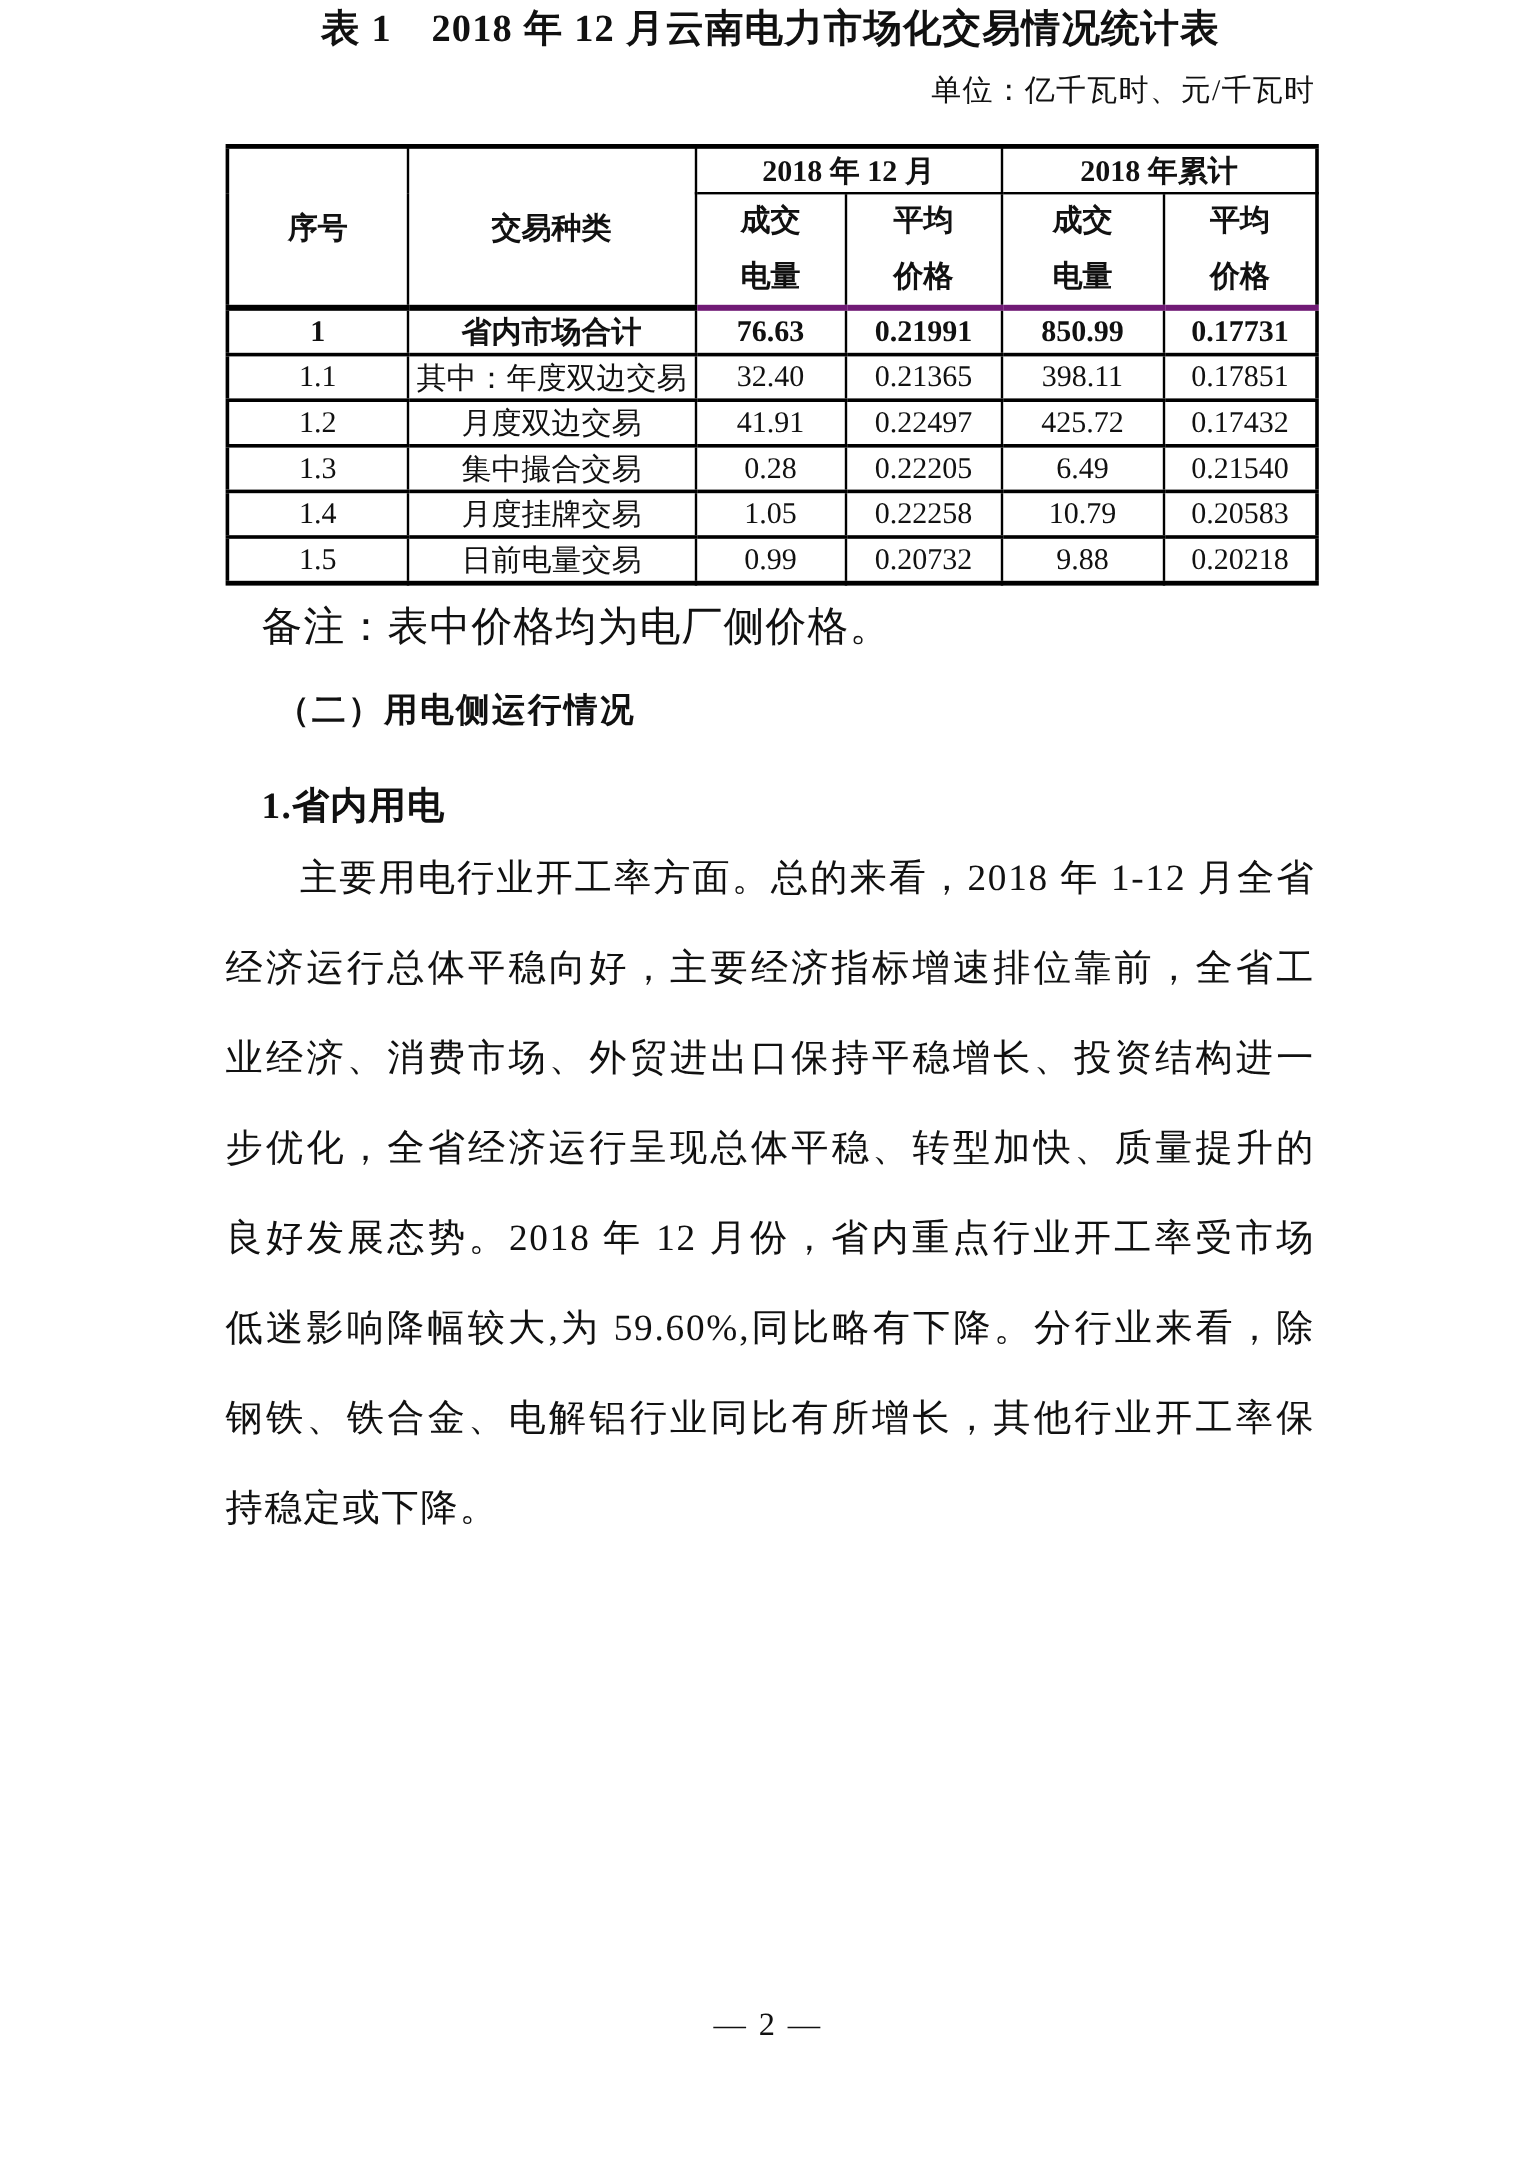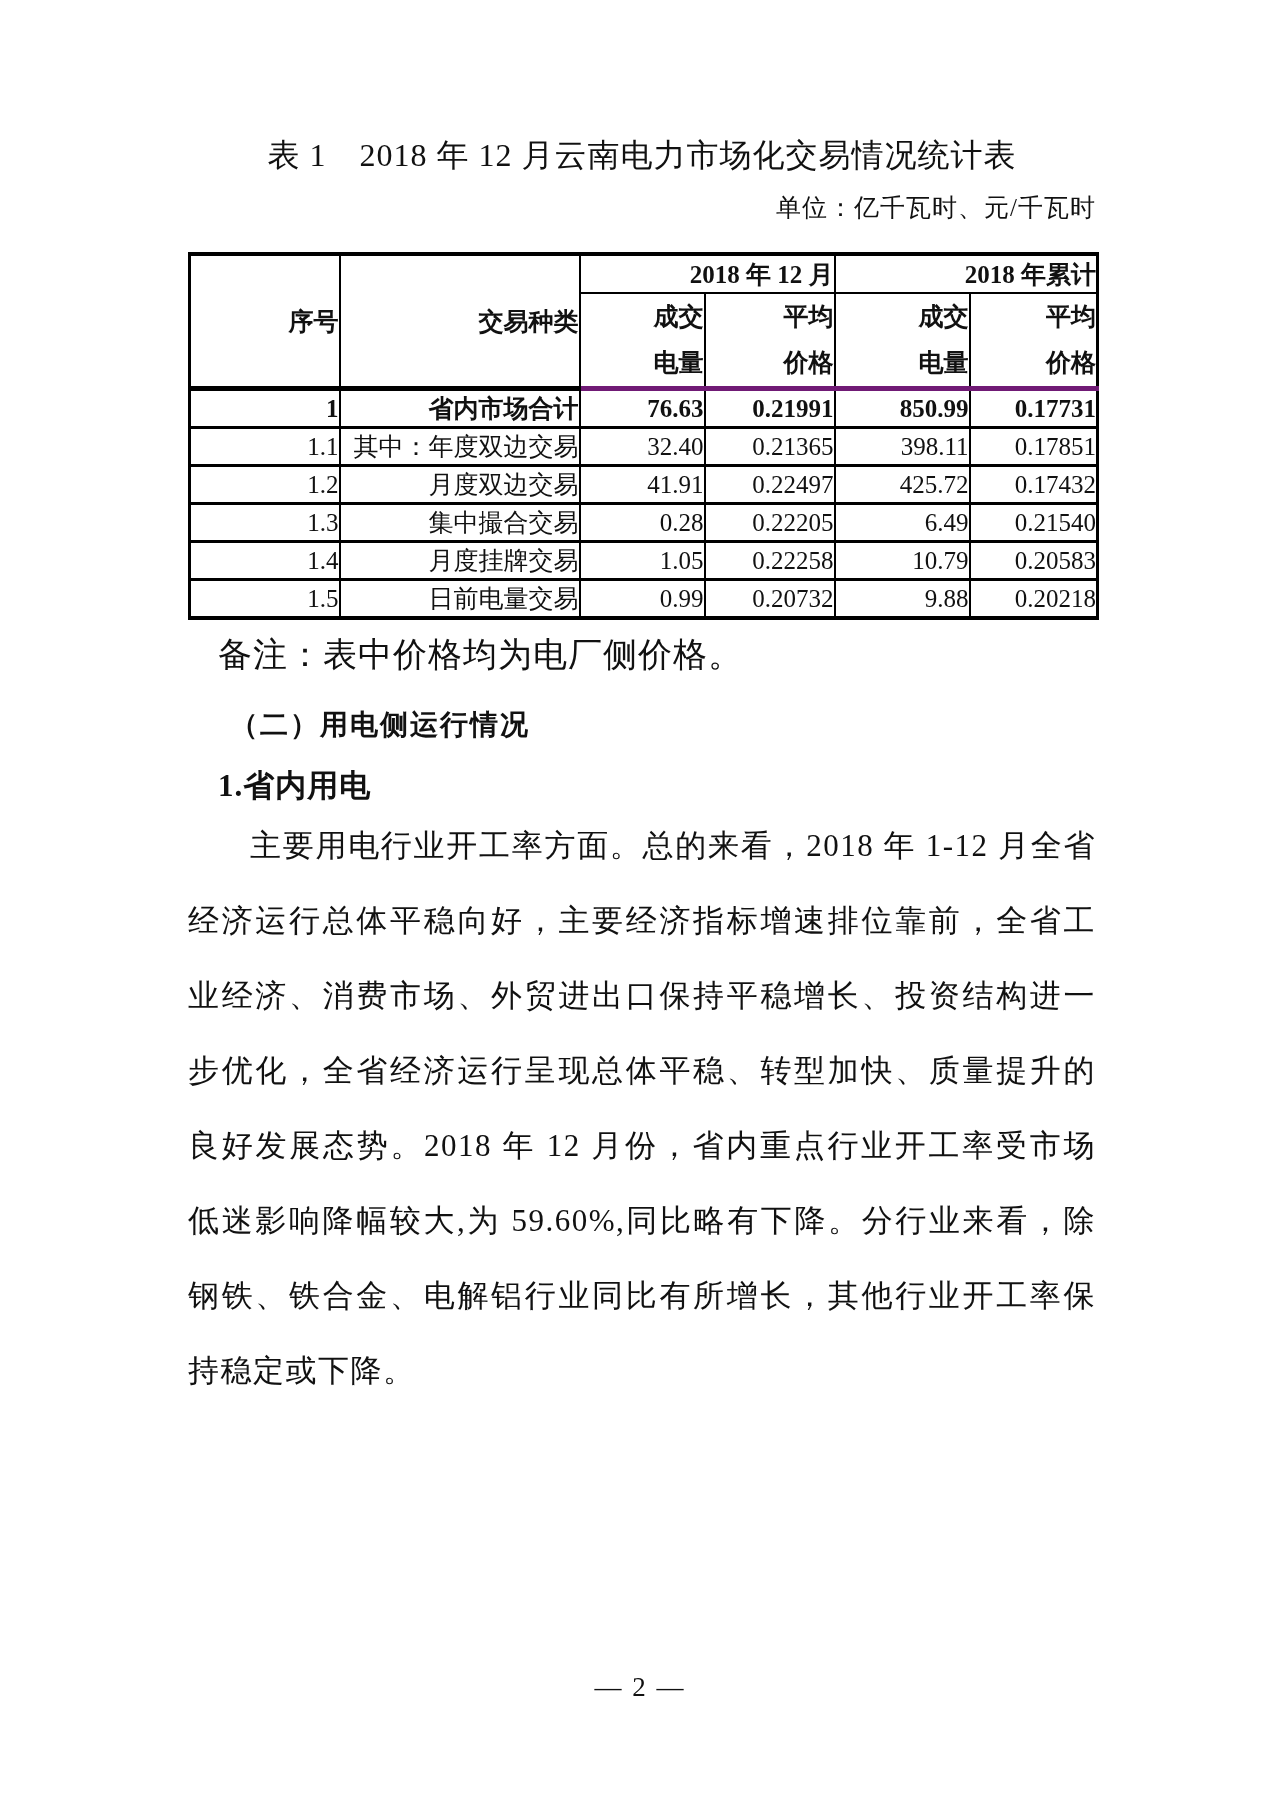--- a/index.html
+++ b/index.html
@@ -15,24 +15,23 @@
     color: #111111;
     overflow: hidden;
   }
   .content {
     position: absolute;
     left: 188px;
     top: 0;
     width: 908px;
   }
   .doc-title {
-    padding-top: 132px;
     text-align: center;
     font-size: 32px;
-    font-weight: normal;
+    font-weight: bold;
     line-height: 46px;
     letter-spacing: 1px;
     white-space: nowrap;
   }
   .unit-note {
     margin-top: 10px;
     text-align: right;
     font-size: 25px;
     line-height: 40px;
     letter-spacing: 1px;
@@ -44,21 +43,21 @@
     table-layout: fixed;
     border-top: 4px solid #000;
     border-bottom: 4px solid #000;
     border-left: 3px solid #000;
     border-right: 3px solid #000;
   }
   table.stats td {
     border-left: 2px solid #000;
     border-right: 2px solid #000;
     border-bottom: 3px solid #000;
-    text-align: right;
+    text-align: center;
     vertical-align: middle;
     font-size: 25px;
     padding: 0;
     overflow: hidden;
   }
   tr.group-row td { height: 36px; border-bottom: 2px solid #000; font-weight: bold; }
   tr.sub-row td   { height: 72px; border-bottom: 5px solid #701a75; font-weight: bold; line-height: 46px; }
   tr.group-row td.rowspan-cell { border-bottom: 5px solid #000; font-weight: bold; }
   tr.body-row td  { height: 35px; }
   tr.body-row.bold td { font-weight: bold; }
@@ -74,21 +73,21 @@
   }
   .heading-2 {
     margin-top: 26px;
     padding-left: 42px;
     font-size: 28px;
     font-weight: bold;
     line-height: 46px;
     letter-spacing: 2px;
   }
   .heading-3 {
-    margin-top: 16px;
+    margin-top: 34px;
     padding-left: 30px;
     font-size: 31px;
     font-weight: bold;
     line-height: 44px;
     letter-spacing: 1px;
   }
   .para {
     margin: 12px 0 0 0;
     font-size: 31px;
     line-height: 75px;

